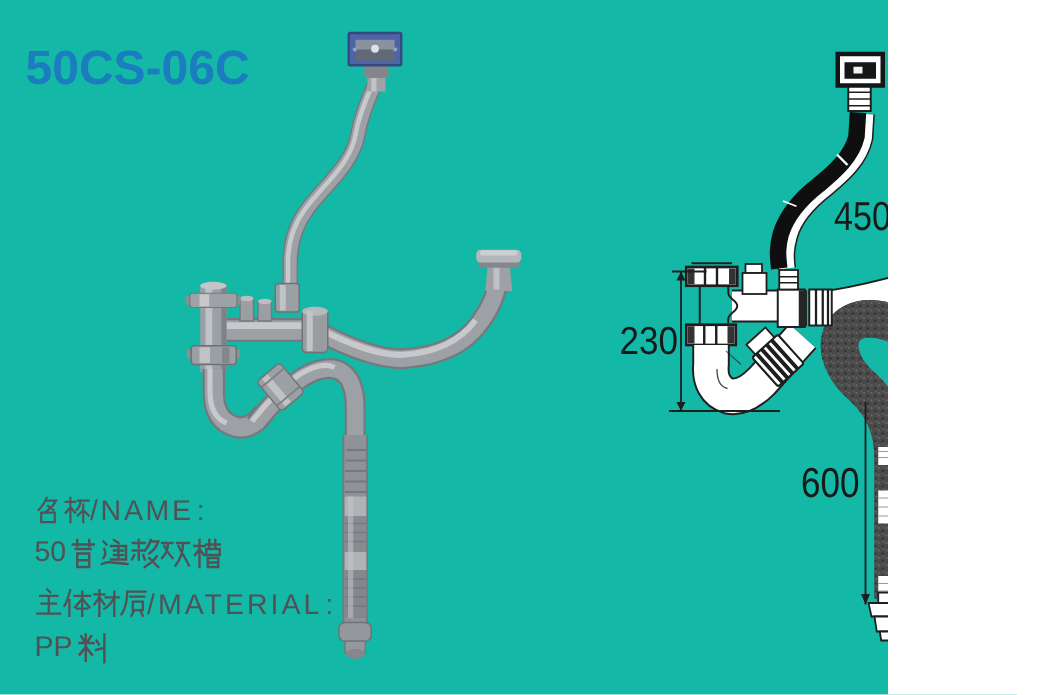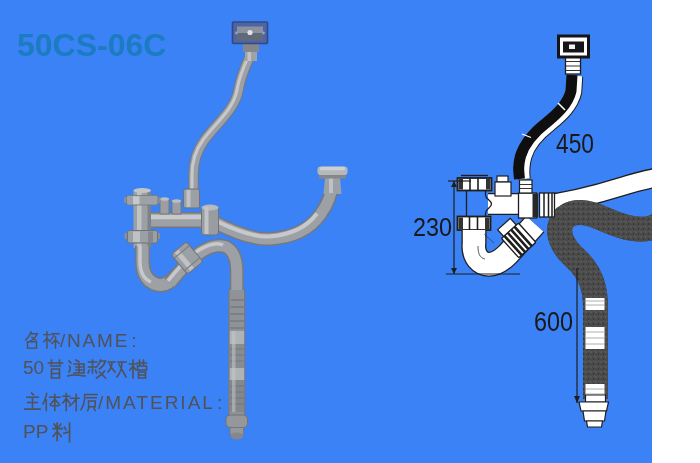--- a/index.html
+++ b/index.html
@@ -1,16 +1,16 @@
 <!DOCTYPE html>
 <html><head>
 <meta charset="utf-8">
 <style>
   html,body{margin:0;padding:0;background:#ffffff;}
-  #stage{position:relative;width:652px;height:463px;background:#3b82f6;overflow:hidden;}
+  #stage{position:relative;width:592px;height:463px;background:#14b8a6;overflow:hidden;}
   svg{position:absolute;top:0;left:0;}
   text{font-family:"Liberation Sans",sans-serif;}
 </style>
 </head>
 <body>
 <div id="stage">
 <svg width="700" height="463" viewBox="0 0 700 463">
 <defs>
   <pattern id="speck" width="5" height="5" patternUnits="userSpaceOnUse">
     <rect width="5" height="5" fill="#4a4a4a"></rect>

